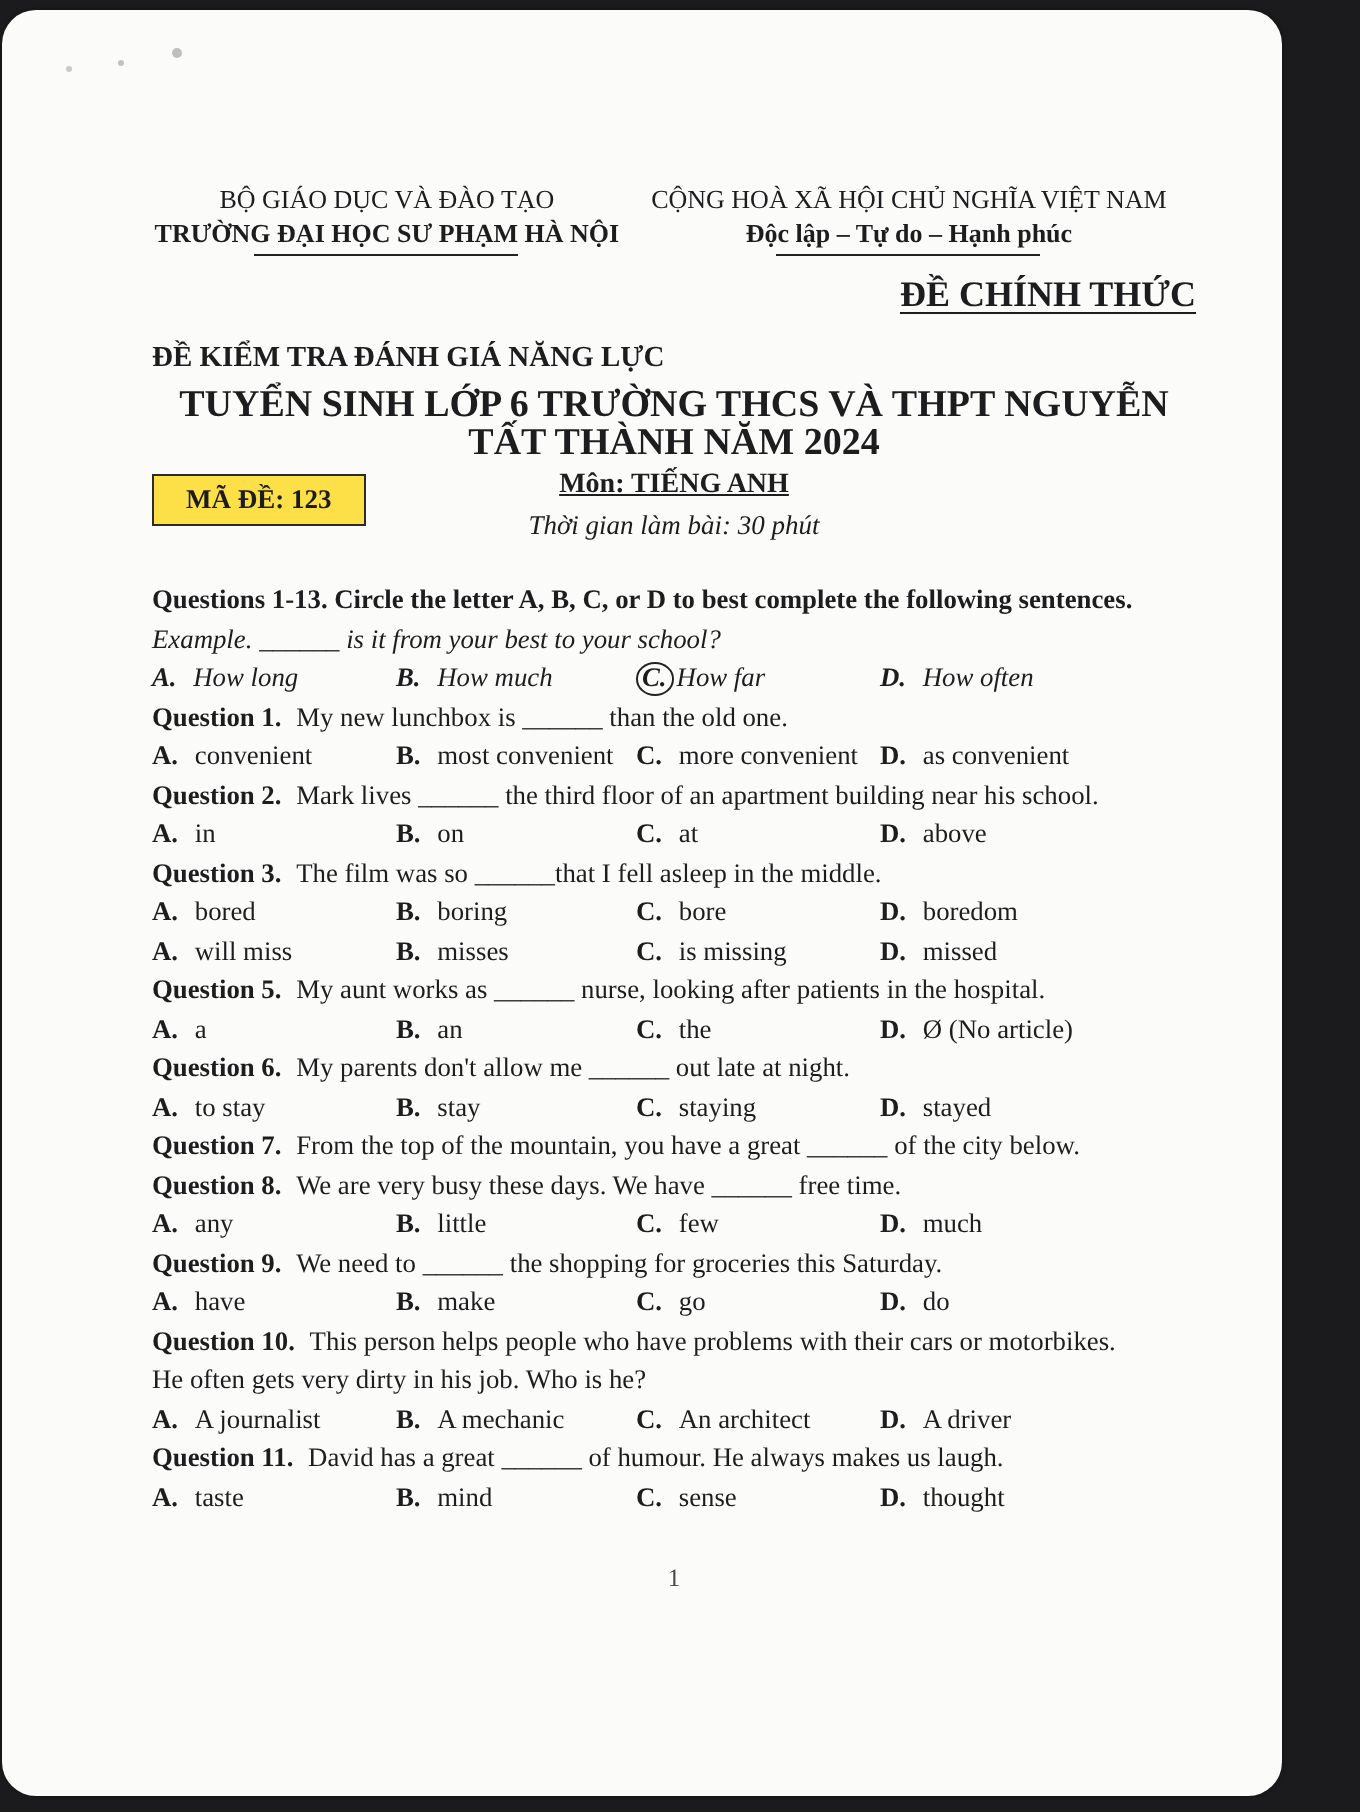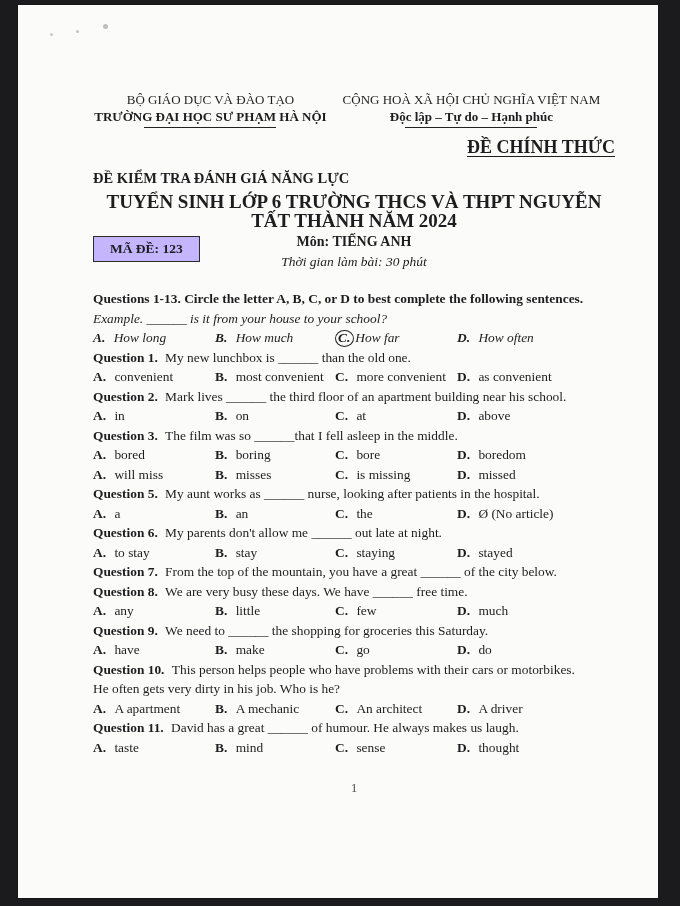--- a/index.html
+++ b/index.html
@@ -5,23 +5,24 @@
   * { box-sizing: border-box; }
   html, body { margin: 0; padding: 0; }
   body {
     width: 680px; height: 906px; position: relative;
     background: #1b1b1d;
     font-family: "Liberation Serif", serif;
     color: #1d1d1f;
     overflow: hidden;
   }
   .page {
-    position: absolute; left: 18px; top: 5px; width: 640px; height: 893px;
+    position: absolute; left: 1px; top: 5px; width: 640px; height: 893px;
     background: #fbfbfa;
     box-shadow: 0 0 2px rgba(0,0,0,.4);
+    border-radius: 17px;
   }
   .specks {
     position: absolute; left: 32px; top: 28px;
     width: 3px; height: 3px; background: #c9c9c9; border-radius: 50%;
     box-shadow: 26px -3px 0 0 #c2c2c2, 54px -8px 0 1px #bfbfbf;
   }
   .content { padding: 86px 43px 0 75px; }
 
   
   .doc-header { display: flex; }
@@ -35,23 +36,23 @@
   .stamp-row { text-align: right; margin-top: 10px; line-height: 19px; }
   .stamp { font-weight: bold; font-size: 18px; text-decoration: underline; text-underline-offset: 3px; }
 
   .title1 { text-align: left; font-weight: bold; font-size: 14.5px; margin-top: 12px; line-height: 19px; }
   .title2 { text-align: center; font-weight: bold; font-size: 19px; margin-top: 4px; line-height: 19px; }
 
   .subject-wrap { position: relative; margin-top: 2px; }
   .exam-code-box {
     position: absolute; left: 0; top: 4px;
     border: 1.5px solid #2b2b2b; padding: 4px 16px;
-    font-weight: bold; font-size: 13.5px; background: #c4b5fd;
-  }
-  .subject { text-align: center; font-weight: bold; font-size: 14px; line-height: 20px; }
+    font-weight: bold; font-size: 13.5px; background: #fde047;
+  }
+  .subject { text-align: center; font-weight: bold; font-size: 14px; line-height: 20px; text-decoration: underline; }
   .duration { text-align: center; font-style: italic; font-size: 13.5px; line-height: 20px; }
 
   
   .body-text { margin-top: 17px; font-size: 13.4px; }
   .line { line-height: 19.5px; min-height: 19.5px; }
   .instructions { font-weight: bold; }
   .qlabel { font-weight: bold; margin-right: 4px; }
   .options { display: grid; grid-template-columns: 122px 120px 122px 1fr; }
   .oletter { font-weight: bold; margin-right: 5px; }
   .example-line { font-style: italic; }
@@ -94,21 +95,21 @@
       <div class="exam-code-box">MÃ ĐỀ: 123</div>
       <div class="subject">Môn: TIẾNG ANH</div>
       <div class="duration">Thời gian làm bài: 30 phút</div>
     </div>
 
     <div class="body-text">
       <div class="line instructions">Questions 1-13. Circle the letter A, B, C, or D to best complete the following sentences.</div>
 
       <div class="line example-line">
         <span>Example.</span>
-        <span>______ is it from your house to your school?</span>
+        <span>______ is it from your best to your school?</span>
       </div>
       <div class="line options example-opts">
         <span class="opt"><b class="oletter">A. </b><span class="otext">How long</span></span>
         <span class="opt"><b class="oletter">B. </b><span class="otext">How much</span></span>
         <span class="opt"><b class="oletter circled">C.</b><span class="otext">How far</span></span>
         <span class="opt"><b class="oletter">D. </b><span class="otext">How often</span></span>
       </div>
 
       <div id="questions">
   <div class="qblock">
@@ -218,21 +219,21 @@
       <span class="opt"><b class="oletter">D. </b><span class="otext">do</span></span>
     </div>
   </div>
 
   <div class="qblock">
     <div class="line qline">
       <span class="qlabel">Question 10. </span><span class="qtext">This person helps people who have problems with their cars or motorbikes.</span>
     </div>
     <div class="line qline2">He often gets very dirty in his job. Who is he?</div>
     <div class="line options">
-      <span class="opt"><b class="oletter">A. </b><span class="otext">A apartment</span></span>
+      <span class="opt"><b class="oletter">A. </b><span class="otext">A journalist</span></span>
       <span class="opt"><b class="oletter">B. </b><span class="otext">A mechanic</span></span>
       <span class="opt"><b class="oletter">C. </b><span class="otext">An architect</span></span>
       <span class="opt"><b class="oletter">D. </b><span class="otext">A driver</span></span>
     </div>
   </div>
 
   <div class="qblock">
     <div class="line qline">
       <span class="qlabel">Question 11. </span><span class="qtext">David has a great ______ of humour. He always makes us laugh.</span>
     </div>

